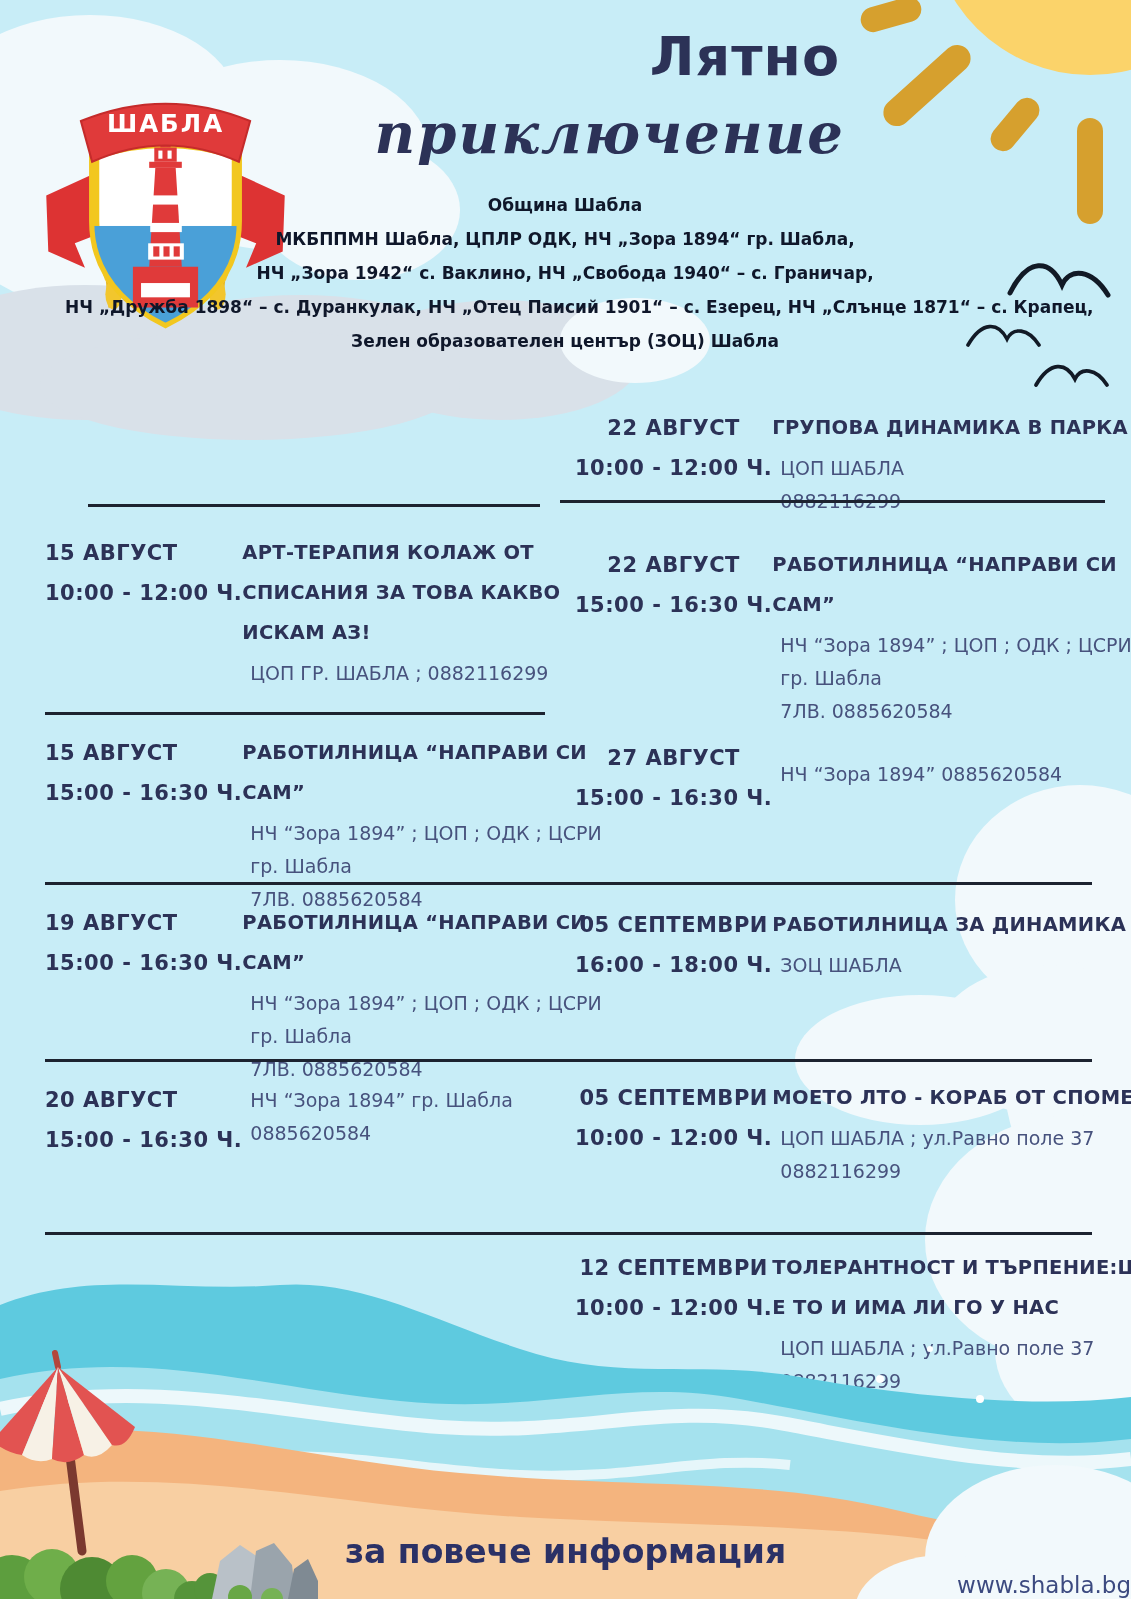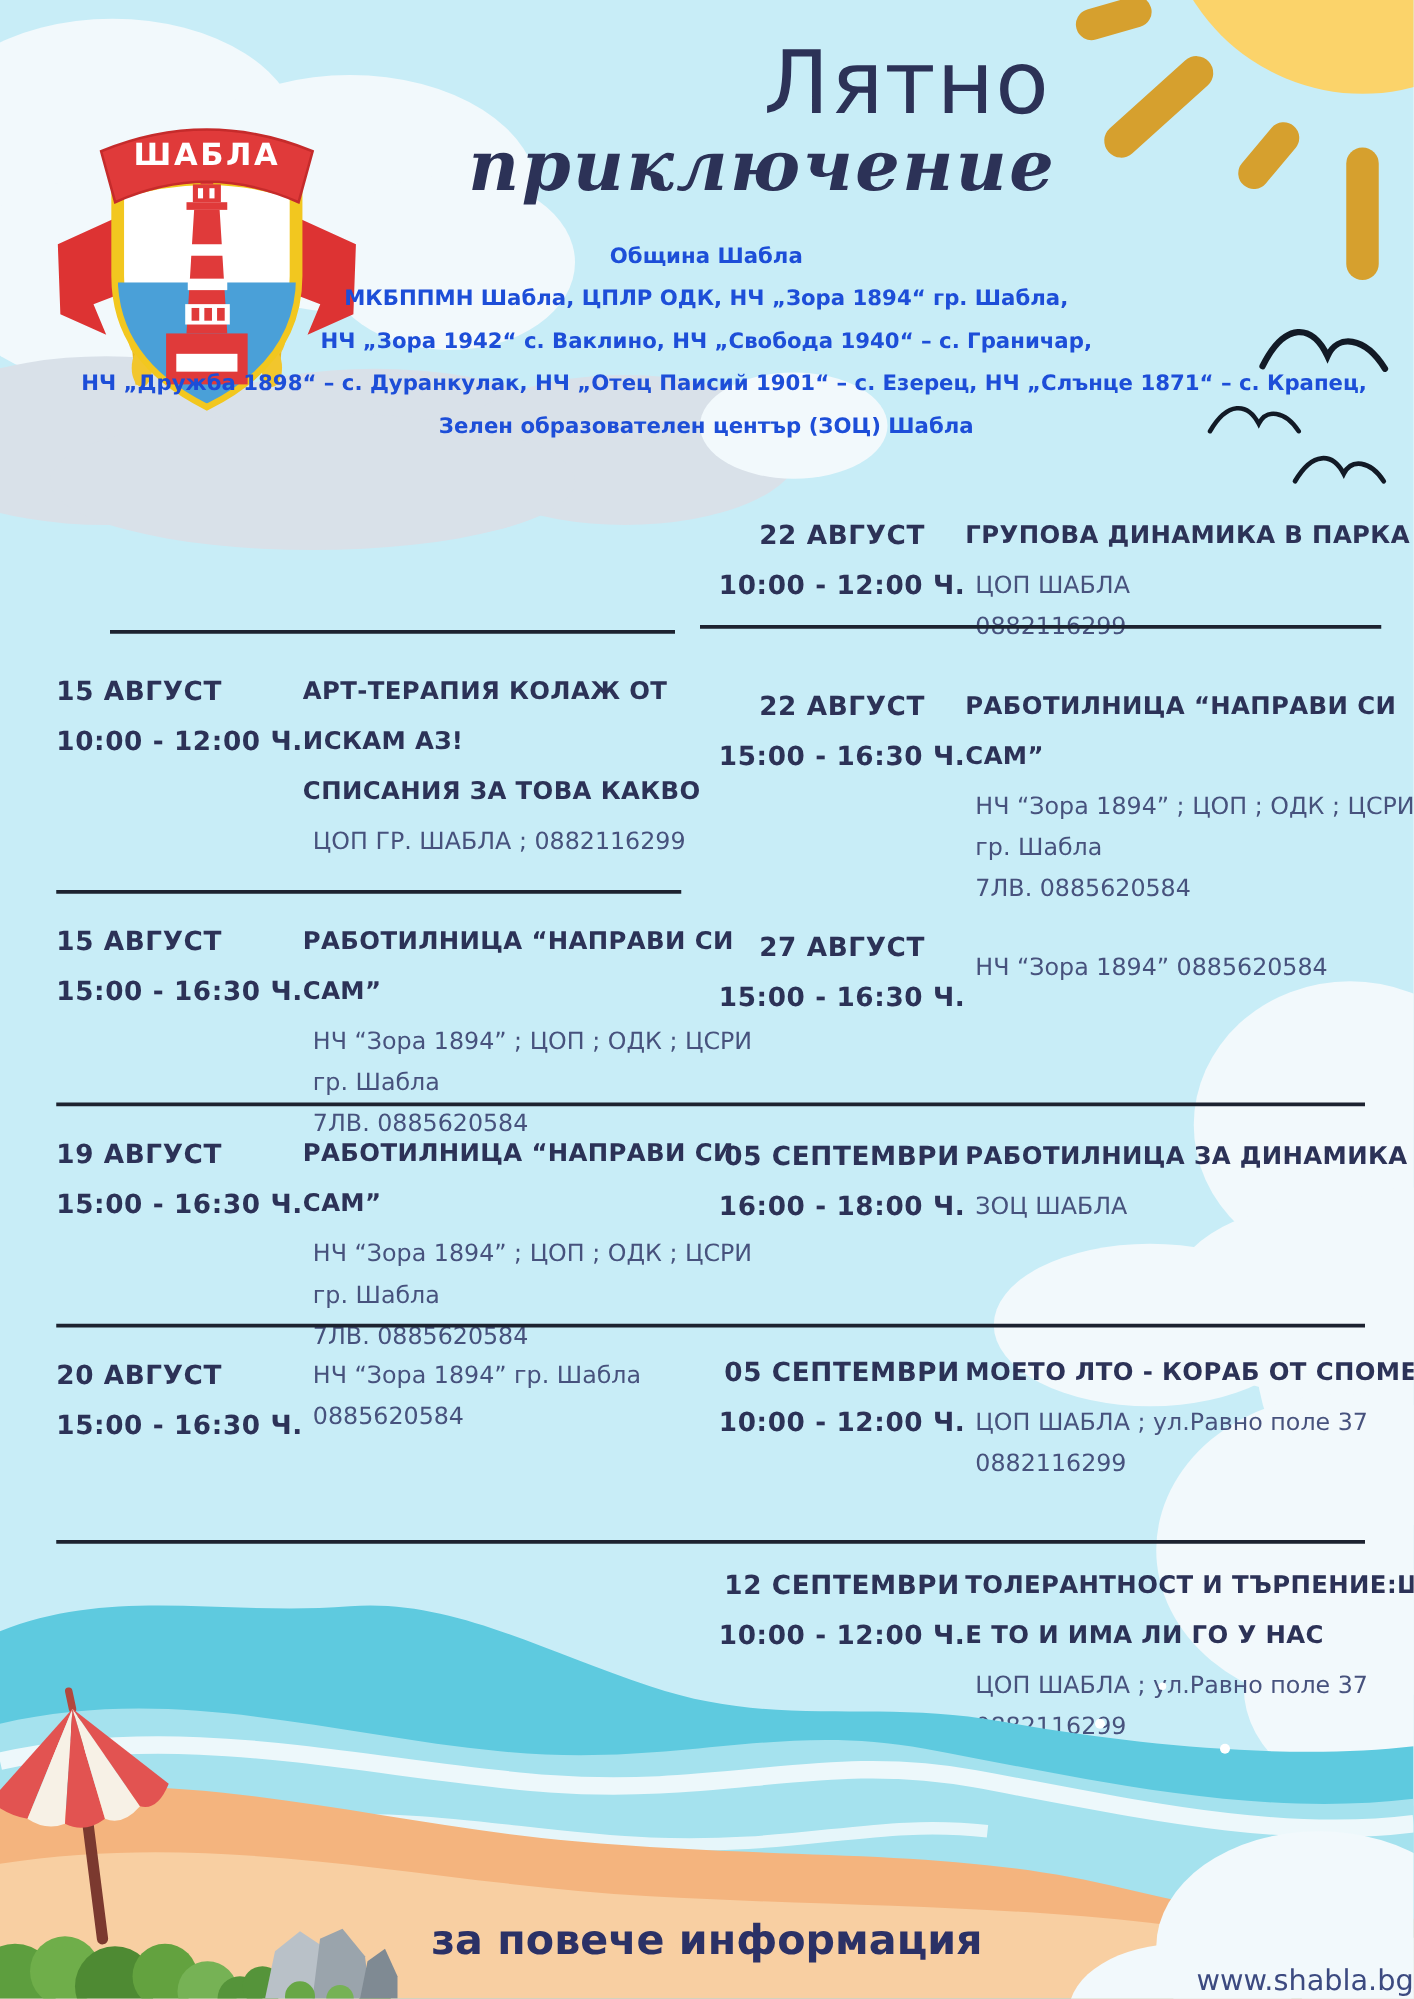--- a/index.html
+++ b/index.html
@@ -17,24 +17,24 @@
   .ray{position:absolute;background:#d6a02e;border-radius:15px;z-index:1;}
   .rayA{left:860px;top:2px;width:62px;height:25px;transform:rotate(-16deg);}
   .rayB{left:873px;top:72px;width:108px;height:27px;transform:rotate(-42deg);}
   .rayC{left:984px;top:112px;width:62px;height:25px;transform:rotate(-50deg);}
   .rayD{left:1077px;top:118px;width:26px;height:106px;border-radius:13px;}
 
   .gulls{position:absolute;left:950px;top:245px;z-index:1;}
   .logo{position:absolute;left:38px;top:68px;z-index:2;}
 
   
-  .title1{position:absolute;left:300px;top:25px;width:540px;text-align:right;font-size:70px;font-weight:400;letter-spacing:1px;color:#2c3257;z-index:2;}
+  .title1{position:absolute;left:300px;top:25px;width:540px;text-align:right;font-size:54px;font-weight:700;letter-spacing:1px;color:#2c3257;z-index:2;}
   .title2{position:absolute;left:280px;top:100px;width:565px;text-align:right;font-size:56px;font-style:italic;font-weight:600;letter-spacing:2px;color:#2c3257;font-family:"DejaVu Serif","Liberation Serif",serif;z-index:2;}
   .orgs{position:absolute;left:65px;top:188px;width:1000px;text-align:center;z-index:2;}
-  .org-line{font-size:17px;font-weight:600;line-height:34px;color:#1d4ed8;white-space:nowrap;}
+  .org-line{font-size:17px;font-weight:600;line-height:34px;color:#0f172a;white-space:nowrap;}
 
   
   .event{position:absolute;display:flex;z-index:2;}
   .ev-left{left:45px;width:500px;}
   .ev-right{left:575px;width:540px;}
   .ev-when{flex:0 0 183px;}
   .ev-right .ev-when{flex:0 0 178px;text-align:center;}
   .ev-what{flex:1;}
   .ev-date,.ev-time{font-size:21px;font-weight:800;letter-spacing:.5px;line-height:40px;color:#2c3257;white-space:nowrap;}
   .ev-title{font-size:19.5px;font-weight:800;letter-spacing:.3px;line-height:40px;color:#2c3257;white-space:nowrap;}
@@ -148,22 +148,22 @@
   </div>
 
 
   <div class="event ev-left" style="top:533px">
     <div class="ev-when">
       <div class="ev-date">15 АВГУСТ</div>
       <div class="ev-time">10:00 - 12:00 Ч.</div>
     </div>
     <div class="ev-what">
       <div class="ev-title">АРТ-ТЕРАПИЯ КОЛАЖ ОТ</div>
+      <div class="ev-title">СПИСАНИЯ ЗА ТОВА КАКВО</div>
       <div class="ev-title">ИСКАМ АЗ!</div>
-      <div class="ev-title">СПИСАНИЯ ЗА ТОВА КАКВО</div>
       <div class="ev-details">
           <div class="ev-detail">ЦОП ГР. ШАБЛА ; 0882116299</div>
         </div>
     </div>
   </div>
 
   <div class="event ev-left" style="top:733px">
     <div class="ev-when">
       <div class="ev-date">15 АВГУСТ</div>
       <div class="ev-time">15:00 - 16:30 Ч.</div>

